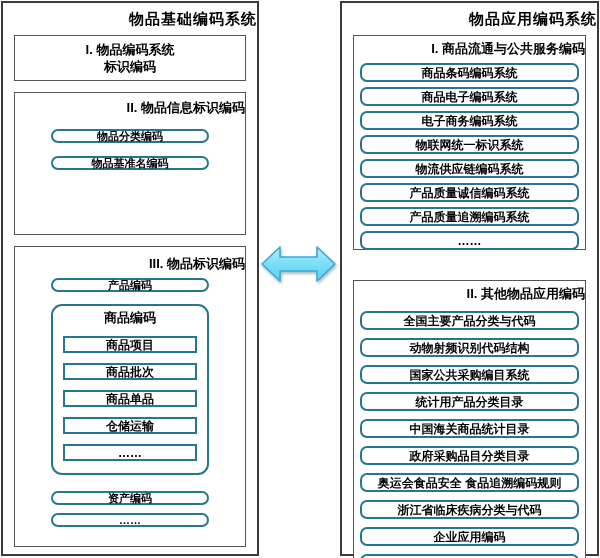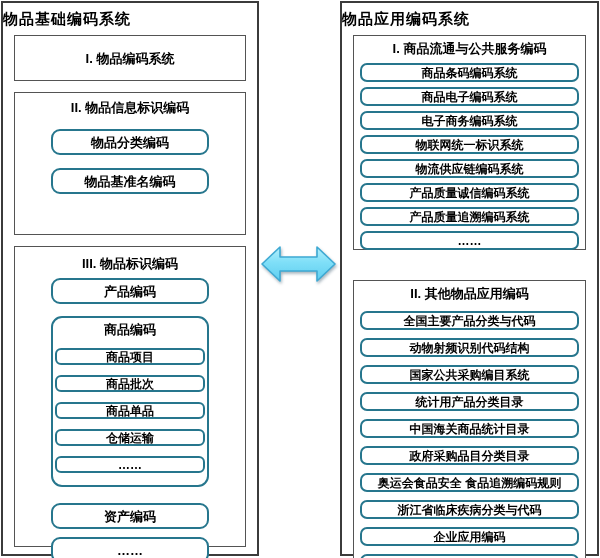--- a/index.html
+++ b/index.html
@@ -8,49 +8,49 @@
     font-family:"Liberation Sans","DejaVu Sans",sans-serif;
     font-weight:bold;color:#000;overflow:hidden;
   }
   .panel{
     position:absolute;top:1px;height:555px;border:2px solid #3b3b3b;
     background:#fff;box-sizing:border-box;
   }
   .panel.left{left:1px;width:258px;}
   .panel.right{left:340px;width:259px;}
   .panel-title{
-    text-align:left;font-size:15px;line-height:20px;padding-top:6px;height:20px;
+    text-align:right;font-size:15px;line-height:20px;padding-top:6px;height:20px;
     letter-spacing:1px;
   }
   .sect{
     border:1.5px solid #545454;margin:6px 11px 0;box-sizing:border-box;background:#fff;
   }
-  .sect-title{text-align:center;font-size:13px;line-height:17px;}
+  .sect-title{text-align:right;font-size:13px;line-height:17px;}
   
   .sect.s1{
     height:46px;display:flex;flex-direction:column;justify-content:center;
     font-size:13px;text-align:center;line-height:17px;margin-top:6px;
   }
   .sect.s2{height:143px;margin-top:11px;padding-top:6px;}
   .sect.s3{height:301px;margin-top:11px;padding-top:8px;}
   .pill{
     border:2px solid #26768d;border-radius:9px;background:#fff;
     display:flex;align-items:center;justify-content:center;
-    font-size:13px;height:26px;box-sizing:border-box;line-height:1;
+    font-size:11px;height:14px;box-sizing:border-box;line-height:1;
   }
   .left .pill{width:158px;margin:13px auto 0;}
   .sect.s2 .pill:first-of-type{margin-top:8px;}
   .sect.s3 .pill.prod{margin-top:6px;}
   .group{
     border:2px solid #26768d;border-radius:11px;background:#fff;
     width:158px;margin:12px auto 16px;padding:4px 0 12px;box-sizing:border-box;
   }
   .group-title{text-align:center;font-size:13px;line-height:16px;}
   .pill.small{
-    width:150px;height:17px;font-size:12px;border-radius:6px;margin:10px auto 0;
+    width:134px;height:17px;font-size:12px;border-radius:0;margin:10px auto 0;
   }
   .pill.small:first-of-type{margin-top:5px;}
   .sect.s3 .pill.asset{margin-top:7px;}
   .sect.s3 .pill.more{margin-top:8px;}
   
   .sect.r1{height:215px;margin-top:6px;padding-top:4px;}
   .sect.r2{height:292px;margin-top:30px;padding-top:4px;}
   .sect-title.r{font-size:13px;line-height:18px;}
   .right .pill{height:19px;font-size:12px;border-radius:7px;margin:5px 6px 0;}
   .sect.r1 .pill:first-of-type{margin-top:4px;}
@@ -63,20 +63,21 @@
 </head>
 <body>
 
 <div class="canvas">
 
   <div class="panel left">
     <div class="panel-title">物品基础编码系统</div>
 
     <div class="sect s1">
       <div>I. 物品编码系统</div>
+      <div>标识编码</div>
     </div>
 
     <div class="sect s2">
       <div class="sect-title">II. 物品信息标识编码</div>
       <div class="pill">物品分类编码</div>
       <div class="pill">物品基准名编码</div>
     </div>
 
     <div class="sect s3">
       <div class="sect-title">III. 物品标识编码</div>

